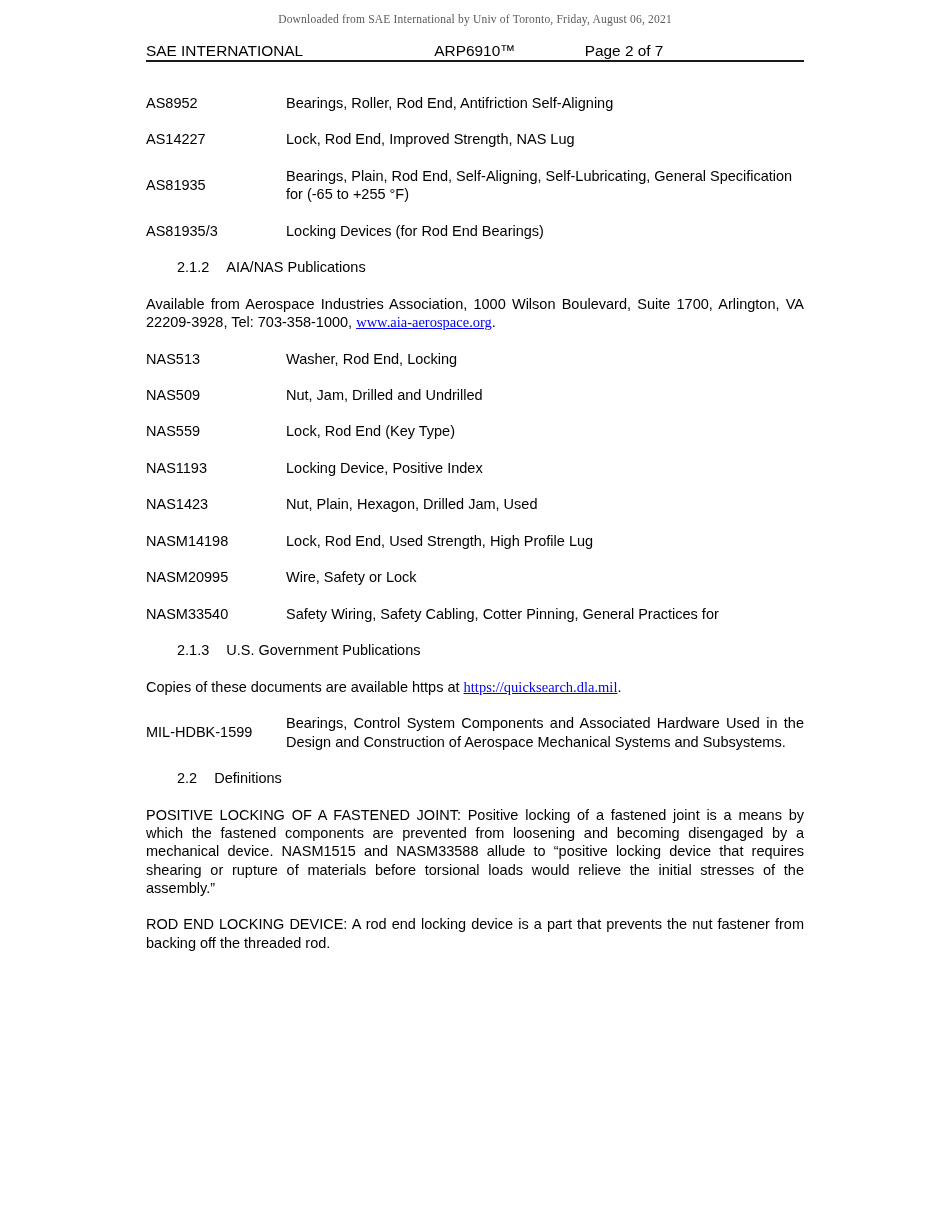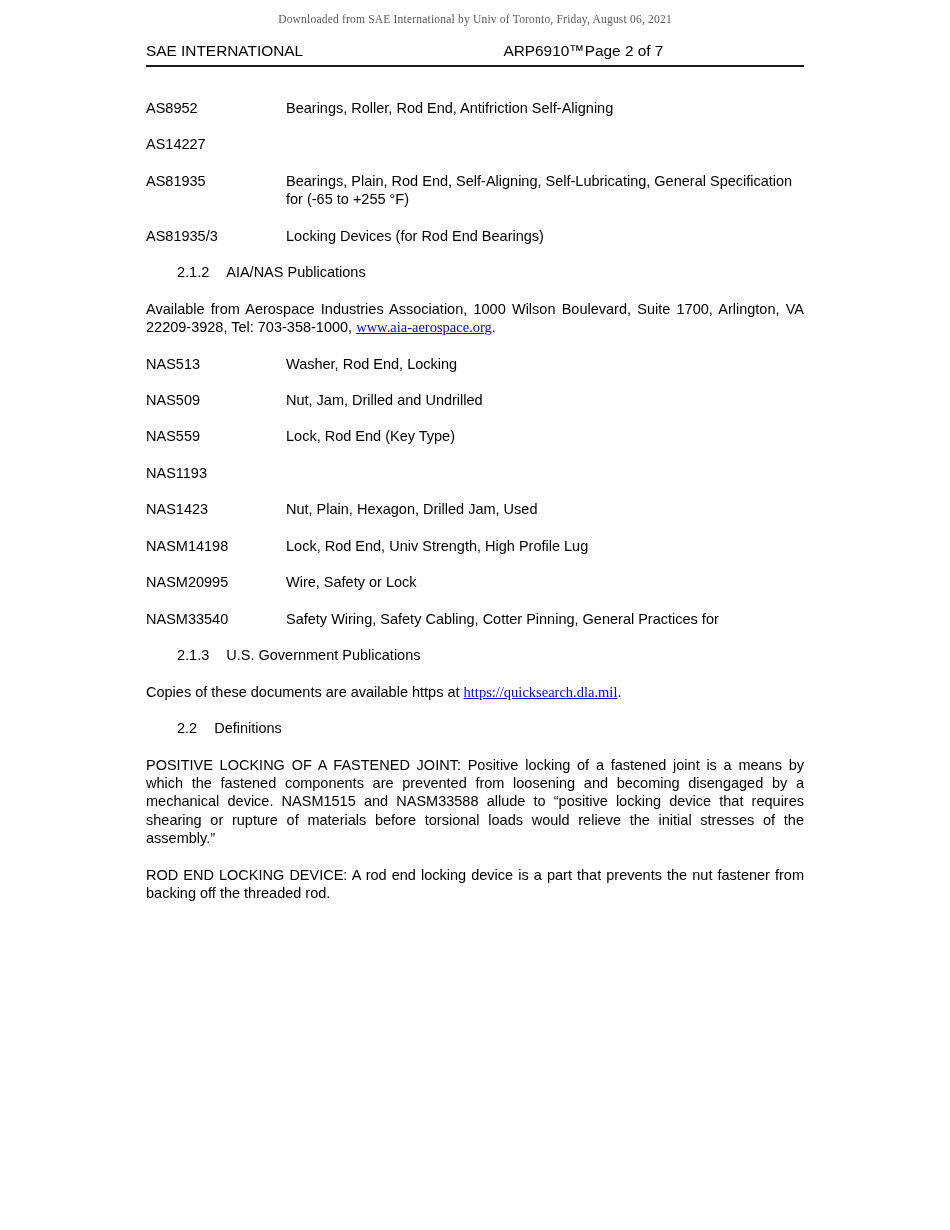--- a/index.html
+++ b/index.html
@@ -23,30 +23,29 @@
     font-size: 11.5px;
     line-height: 14px;
     color: #5a5a5a;
     letter-spacing: 0.2px;
   }
   .margins { padding-left: 56px; padding-right: 56px; }
   .page-header {
     display: flex;
     align-items: baseline;
     margin-top: 16px;
-    padding-bottom: 5px;
     border-bottom: 2.5px solid #1a1a1a;
     font-size: 15.4px;
     line-height: 18px;
   }
   .page-header .h-left  { flex: 1; text-align: left; }
-  .page-header .h-mid   { flex: 1; text-align: right; }
+  .page-header .h-mid   { flex: 1; text-align: center; }
   .page-header .h-right { flex: 1; }
   .content { padding-top: 32px; }
-  .ref-row { display: flex; margin-bottom: 18.2px; }
+  .ref-row { display: flex; margin-bottom: 18.2px; align-items: center; }
   .ref-id { width: 140px; flex-shrink: 0; }
   .ref-title { flex: 1; }
   .ref-title.justify { text-align: justify; }
   .section-heading { margin-bottom: 18.2px; }
   .section-number { display: inline-block; margin-right: 17px; margin-left: 31px; }
   .para { margin-bottom: 18.2px; text-align: justify; }
   .para.no-justify { text-align: left; }
   a.doc-link { color: #0000EE; text-decoration: underline; cursor: pointer; font-family: Liberation Serif, serif; }
 </style>
 </head>
@@ -64,20 +63,21 @@
     </div>
 
     <div class="content">
 
       <div class="ref-row">
         <span class="ref-id">AS8952</span>
         <span class="ref-title">Bearings, Roller, Rod End, Antifriction Self-Aligning</span>
       </div>
       <div class="ref-row">
         <span class="ref-id">AS14227</span>
+        <span class="ref-title">Lock, Rod End, Improved Strength, NAS Lug</span>
       </div>
       <div class="ref-row">
         <span class="ref-id">AS81935</span>
         <span class="ref-title">Bearings, Plain, Rod End, Self-Aligning, Self-Lubricating, General Specification for (-65 to +255 °F)</span>
       </div>
       <div class="ref-row">
         <span class="ref-id">AS81935/3</span>
         <span class="ref-title">Locking Devices (for Rod End Bearings)</span>
       </div>
 
@@ -96,46 +96,51 @@
       <div class="ref-row">
         <span class="ref-id">NAS509</span>
         <span class="ref-title">Nut, Jam, Drilled and Undrilled</span>
       </div>
       <div class="ref-row">
         <span class="ref-id">NAS559</span>
         <span class="ref-title">Lock, Rod End (Key Type)</span>
       </div>
       <div class="ref-row">
         <span class="ref-id">NAS1193</span>
+        <span class="ref-title">Locking Device, Positive Index</span>
       </div>
       <div class="ref-row">
         <span class="ref-id">NAS1423</span>
         <span class="ref-title">Nut, Plain, Hexagon, Drilled Jam, Used</span>
       </div>
       <div class="ref-row">
         <span class="ref-id">NASM14198</span>
-        <span class="ref-title">Lock, Rod End, Univ Strength, High Profile Lug</span>
+        <span class="ref-title">Lock, Rod End, Used Strength, High Profile Lug</span>
       </div>
       <div class="ref-row">
         <span class="ref-id">NASM20995</span>
         <span class="ref-title">Wire, Safety or Lock</span>
       </div>
       <div class="ref-row">
         <span class="ref-id">NASM33540</span>
         <span class="ref-title">Safety Wiring, Safety Cabling, Cotter Pinning, General Practices for</span>
       </div>
 
       <div class="section-heading">
         <span class="section-number">2.1.3</span><span class="section-title">U.S. Government Publications</span>
       </div>
 
       <div class="para no-justify">
         <span>Copies of these documents are available https at </span><a class="doc-link">https://quicksearch.dla.mil</a><span>.</span>
       </div>
 
+      <div class="ref-row">
+        <span class="ref-id">MIL-HDBK-1599</span>
+        <span class="ref-title justify">Bearings, Control System Components and Associated Hardware Used in the Design and Construction of Aerospace Mechanical Systems and Subsystems.</span>
+      </div>
 
       <div class="section-heading">
         <span class="section-number">2.2</span><span class="section-title">Definitions</span>
       </div>
 
       <div class="para">POSITIVE LOCKING OF A FASTENED JOINT: Positive locking of a fastened joint is a means by which the fastened components are prevented from loosening and becoming disengaged by a mechanical device. NASM1515 and NASM33588 allude to “positive locking device that requires shearing or rupture of materials before torsional loads would relieve the initial stresses of the assembly.”</div>
       <div class="para">ROD END LOCKING DEVICE: A rod end locking device is a part that prevents the nut fastener from backing off the threaded rod.</div>
 
     </div>
   </div>

